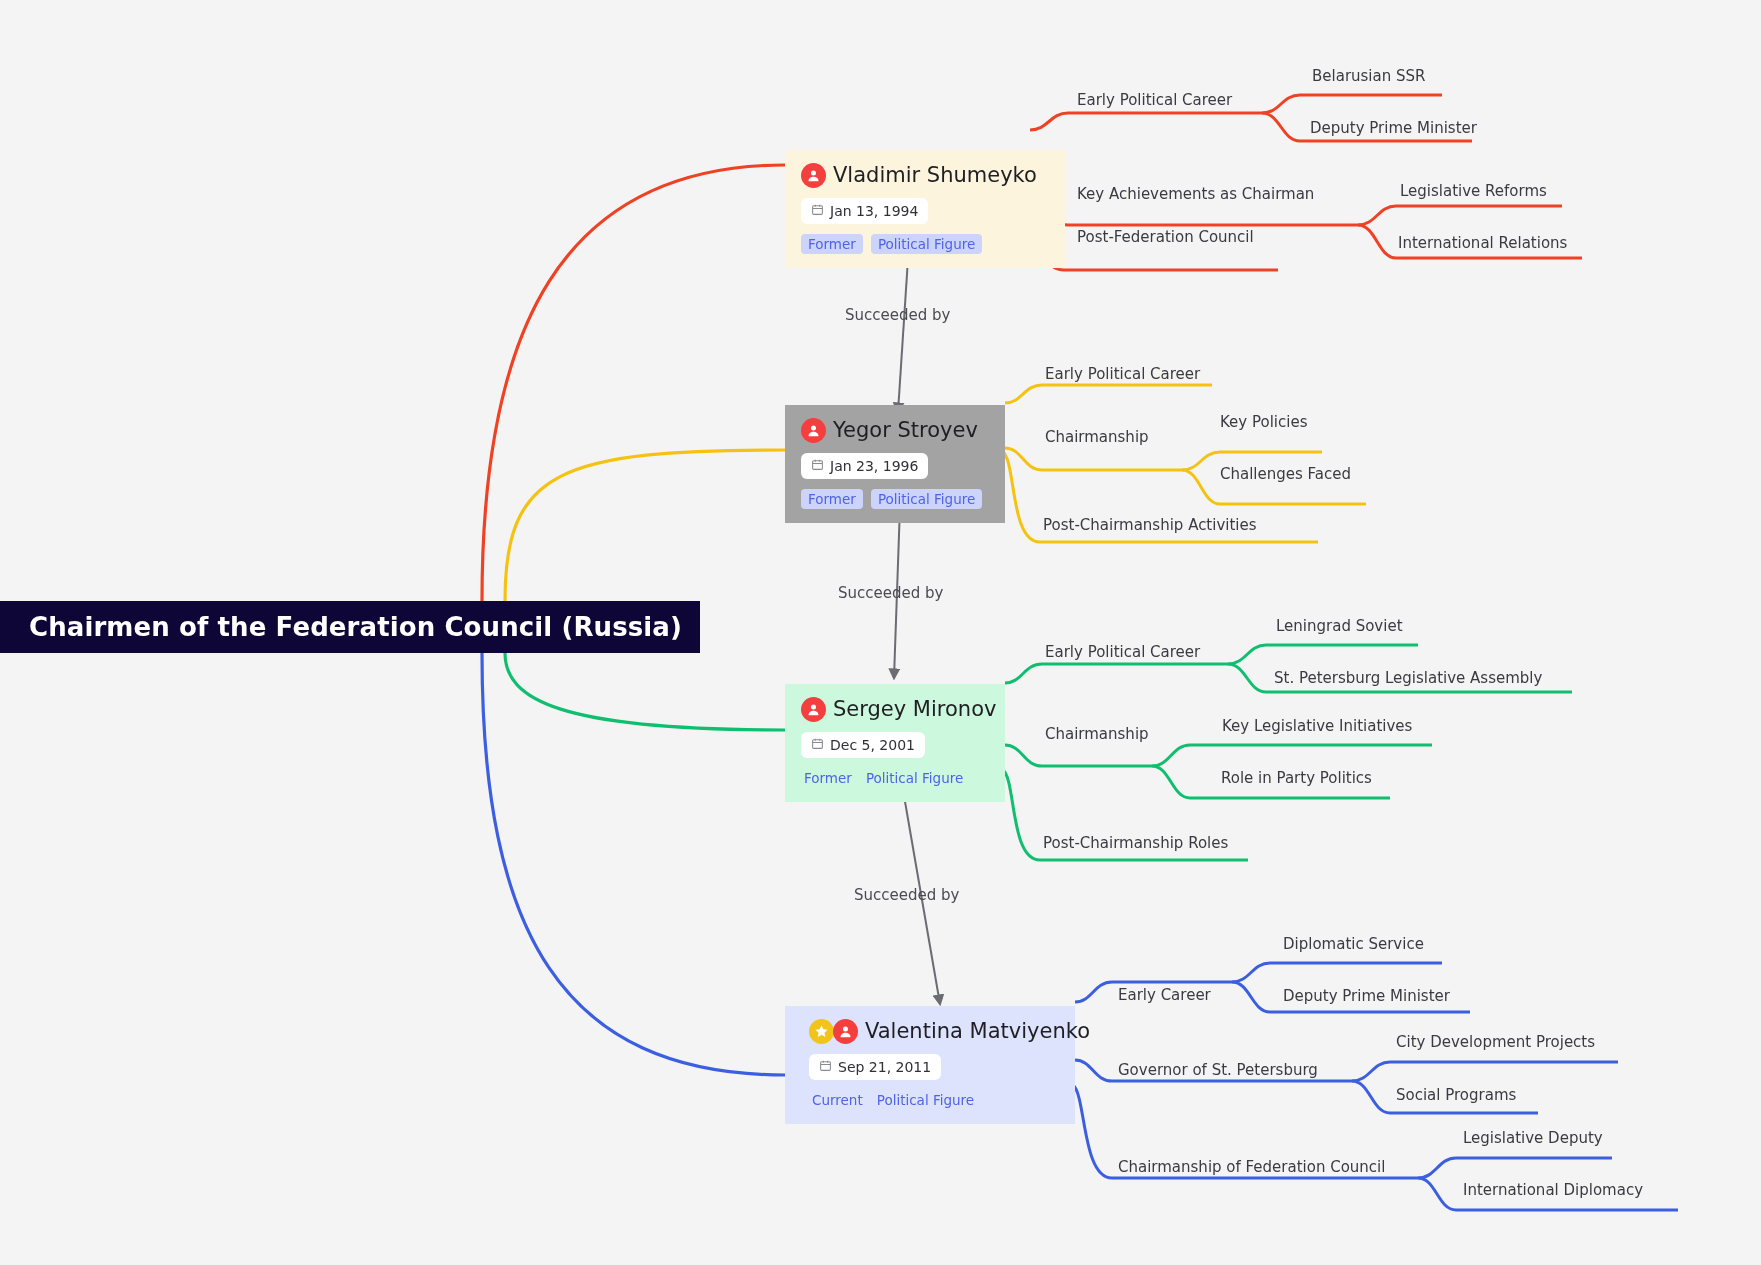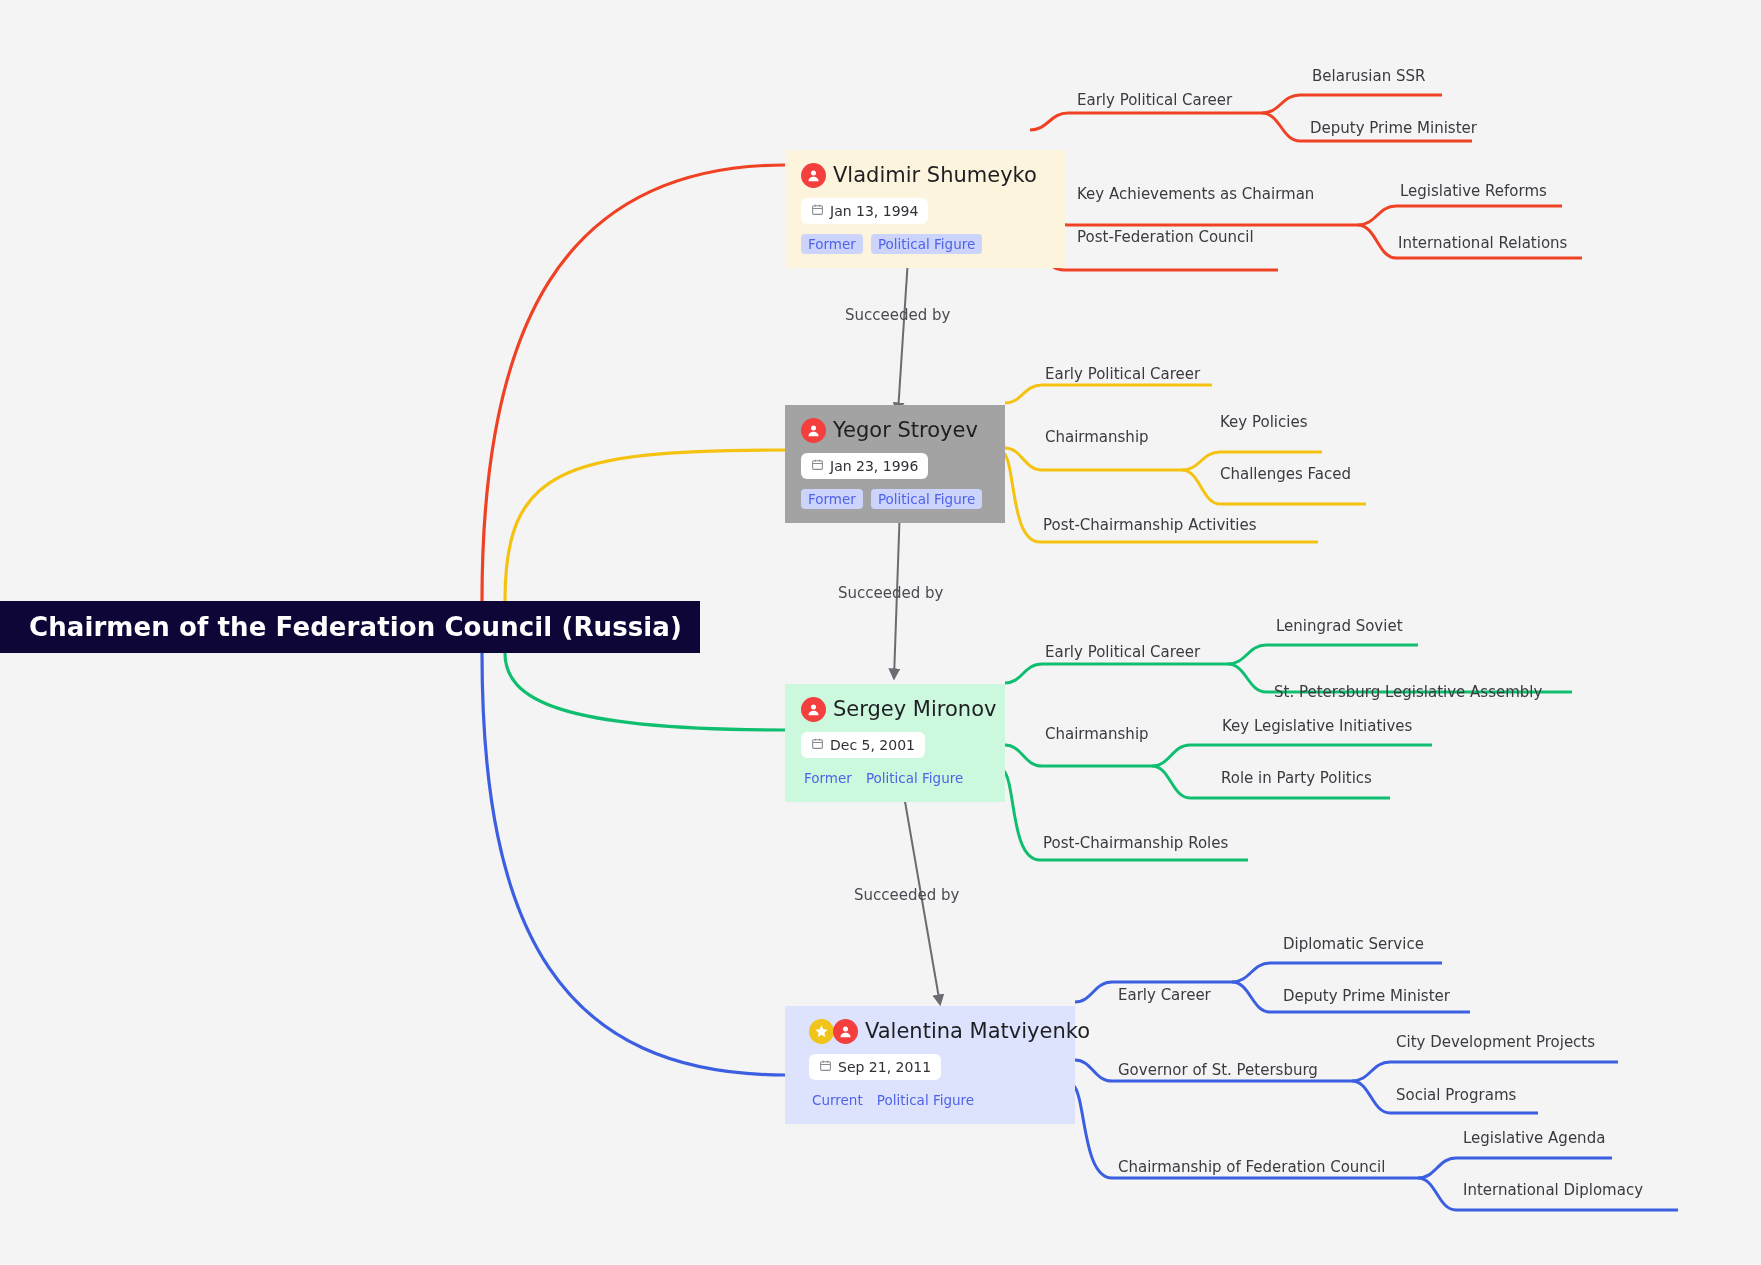--- a/index.html
+++ b/index.html
@@ -294,29 +294,29 @@
   <div class="blabel" style="left:1077px; top:230px;">Post-Federation Council</div>
 
   <div class="blabel" style="left:1045px; top:367px;">Early Political Career</div>
   <div class="blabel" style="left:1045px; top:430px;">Chairmanship</div>
   <div class="blabel" style="left:1220px; top:415px;">Key Policies</div>
   <div class="blabel" style="left:1220px; top:467px;">Challenges Faced</div>
   <div class="blabel" style="left:1043px; top:518px;">Post-Chairmanship Activities</div>
 
   <div class="blabel" style="left:1045px; top:645px;">Early Political Career</div>
   <div class="blabel" style="left:1276px; top:619px;">Leningrad Soviet</div>
-  <div class="blabel" style="left:1274px; top:671px;margin-top:14px;">St. Petersburg Legislative Assembly</div>
+  <div class="blabel" style="left:1274px; top:671px;">St. Petersburg Legislative Assembly</div>
   <div class="blabel" style="left:1045px; top:727px;">Chairmanship</div>
   <div class="blabel" style="left:1222px; top:719px;">Key Legislative Initiatives</div>
   <div class="blabel" style="left:1221px; top:771px;">Role in Party Politics</div>
   <div class="blabel" style="left:1043px; top:836px;">Post-Chairmanship Roles</div>
 
   <div class="blabel" style="left:1118px; top:964px;margin-top:24px;">Early Career</div>
   <div class="blabel" style="left:1283px; top:937px;">Diplomatic Service</div>
   <div class="blabel" style="left:1283px; top:989px;">Deputy Prime Minister</div>
   <div class="blabel" style="left:1118px; top:1063px;">Governor of St. Petersburg</div>
   <div class="blabel" style="left:1396px; top:1035px;">City Development Projects</div>
   <div class="blabel" style="left:1396px; top:1088px;">Social Programs</div>
   <div class="blabel" style="left:1118px; top:1160px;">Chairmanship of Federation Council</div>
-  <div class="blabel" style="left:1463px; top:1131px;">Legislative Agenda</div>
+  <div class="blabel" style="left:1463px; top:1131px;">Legislative Deputy</div>
   <div class="blabel" style="left:1463px; top:1183px;">International Diplomacy</div>
 
 </div>
 
 </body></html>

